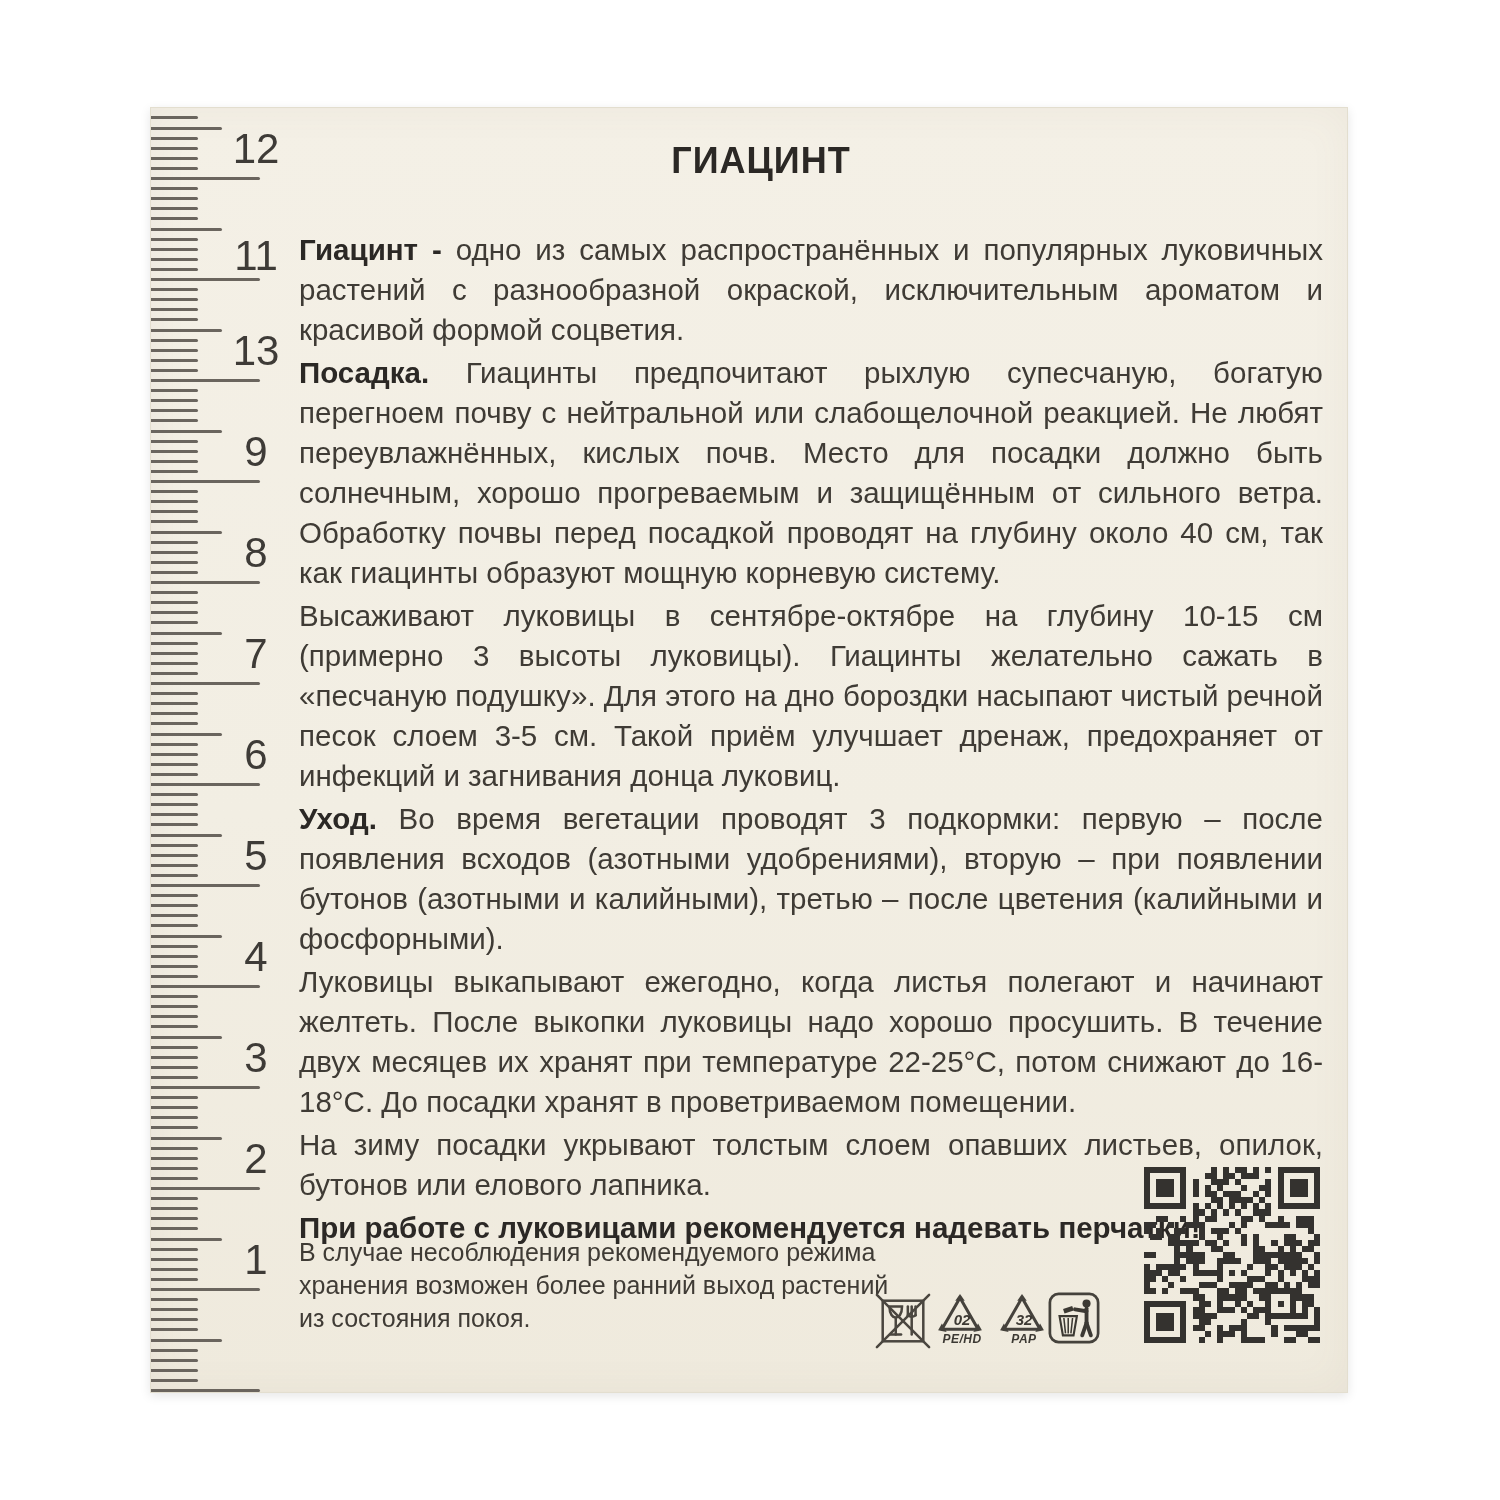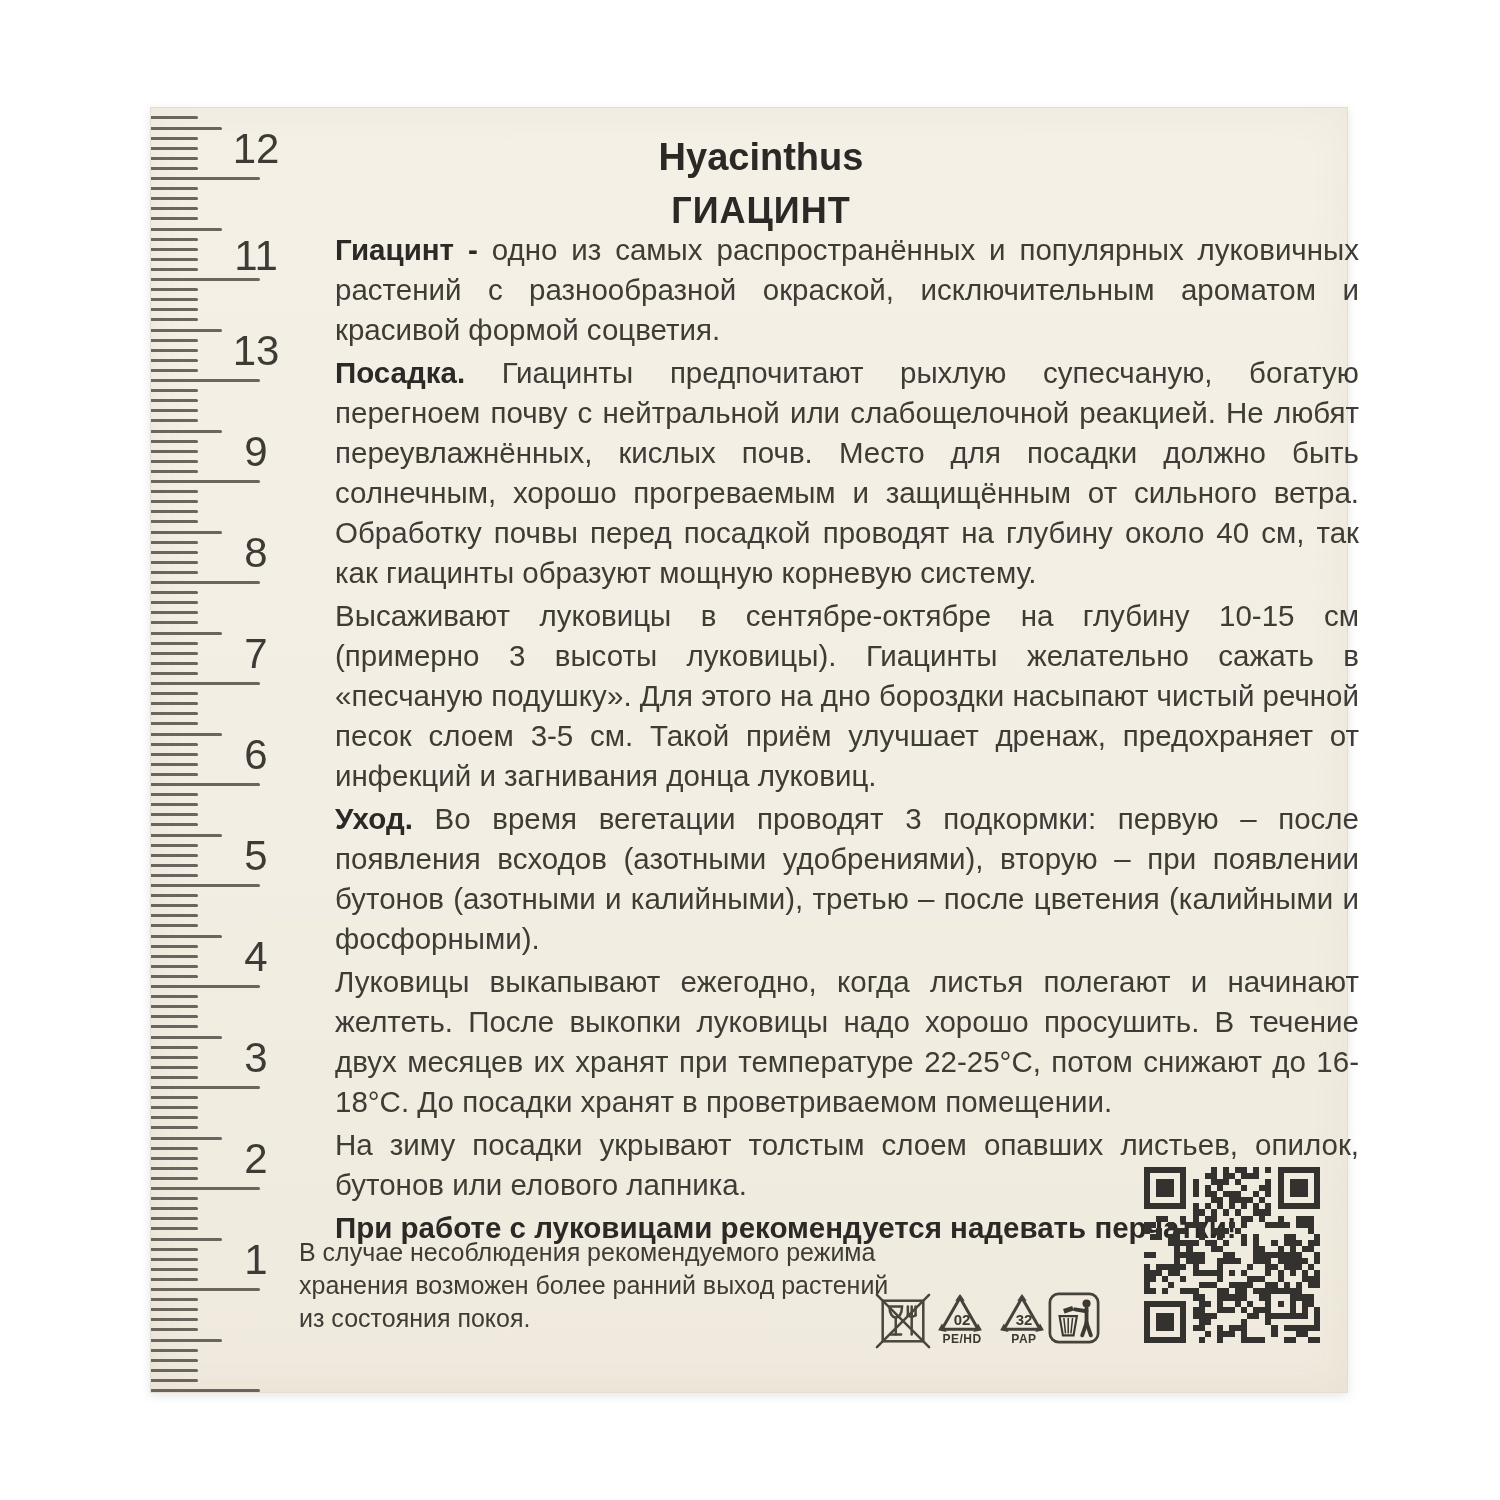--- a/index.html
+++ b/index.html
@@ -21,31 +21,31 @@
   .tick.half{width:71px;}
   .tick.cm{width:109px;}
   .ruler-num{position:absolute;left:72px;width:66px;height:48px;line-height:48px;
              text-align:center;font-size:42px;font-weight:400;color:#3e3b37;}
   
   .titles{position:absolute;left:148px;top:24px;width:1024px;padding-right:100px;
           box-sizing:border-box;text-align:center;color:var(--ink-strong);}
   .title-latin{font-size:38px;font-weight:700;line-height:50px;}
   .title-ru{font-size:36px;font-weight:700;line-height:46px;letter-spacing:1px;margin-top:6px;}
   
-  .care-text{position:absolute;left:148px;top:122px;width:1024px;margin-left:36px;}
+  .care-text{position:absolute;left:148px;top:122px;width:1024px;}
   .care-text p{margin:0 0 3px 0;font-size:29.5px;line-height:40px;text-align:justify;color:var(--ink);}
   .care-text p b{color:var(--ink-strong);}
   .care-text p.bold-line{font-weight:700;color:var(--ink-strong);text-align:left;}
   
   .footnotes{position:absolute;left:148px;top:1128px;width:590px;}
   .footnotes p{margin:0 0 11px 0;font-size:25px;line-height:33px;text-align:left;color:var(--ink);}
   
   .icon{position:absolute;}
   .icon svg{display:block;}
-  .recycle{width:52px;text-align:center;}
+  .recycle{width:52px;text-align:center;font-style:italic;}
   .recycle .code{position:absolute;top:17px;left:0;width:100%;text-align:center;
                  font-size:15px;font-weight:700;color:#3c3933;}
   .recycle .mat{display:block;margin-top:-2px;font-size:12px;font-weight:700;
                 letter-spacing:.5px;color:#3c3933;}
   
   .qr{position:absolute;left:993px;top:1059px;width:176px;height:176px;}
   .qr svg{width:100%;height:100%;}
 </style>
 </head>
 <body>
@@ -189,21 +189,20 @@
         <div class="ruler-num" style="top: 522px;">7</div>
         <div class="ruler-num" style="top: 623px;">6</div>
         <div class="ruler-num" style="top: 724px;">5</div>
         <div class="ruler-num" style="top: 825px;">4</div>
         <div class="ruler-num" style="top: 926px;">3</div>
         <div class="ruler-num" style="top: 1027px;">2</div>
         <div class="ruler-num" style="top: 1128px;">1</div>
       </div>
 
     <div class="titles">
-      <div class="title-latin">Hyacinthus</div>
       <div class="title-ru">ГИАЦИНТ</div>
     </div>
 
     <div class="care-text">
         <p><b>Гиацинт -</b> одно из самых распространённых и популярных луковичных растений с разнообразной окраской, исключительным ароматом и красивой формой соцветия.</p>
         <p><b>Посадка.</b> Гиацинты предпочитают рыхлую супесчаную, богатую перегноем почву с нейтральной или слабощелочной реакцией. Не любят переувлажнённых, кислых почв. Место для посадки должно быть солнечным, хорошо прогреваемым и защищённым от сильного ветра. Обработку почвы перед посадкой проводят на глубину около 40 см, так как гиацинты образуют мощную корневую систему.</p>
         <p>Высаживают луковицы в сентябре-октябре на глубину 10-15 см (примерно 3 высоты луковицы). Гиацинты желательно сажать в «песчаную подушку». Для этого на дно бороздки насыпают чистый речной песок слоем 3-5 см. Такой приём улучшает дренаж, предохраняет от инфекций и загнивания донца луковиц.</p>
         <p><b>Уход.</b> Во время вегетации проводят 3 подкормки: первую – после появления всходов (азотными удобрениями), вторую – при появлении бутонов (азотными и калийными), третью – после цветения (калийными и фосфорными).</p>
         <p>Луковицы выкапывают ежегодно, когда листья полегают и начинают желтеть. После выкопки луковицы надо хорошо просушить. В течение двух месяцев их хранят при температуре 22-25°С, потом снижают до 16-18°С. До посадки хранят в проветриваемом помещении.</p>
         <p>На зиму посадки укрывают толстым слоем опавших листьев, опилок, бутонов или елового лапника.</p>

